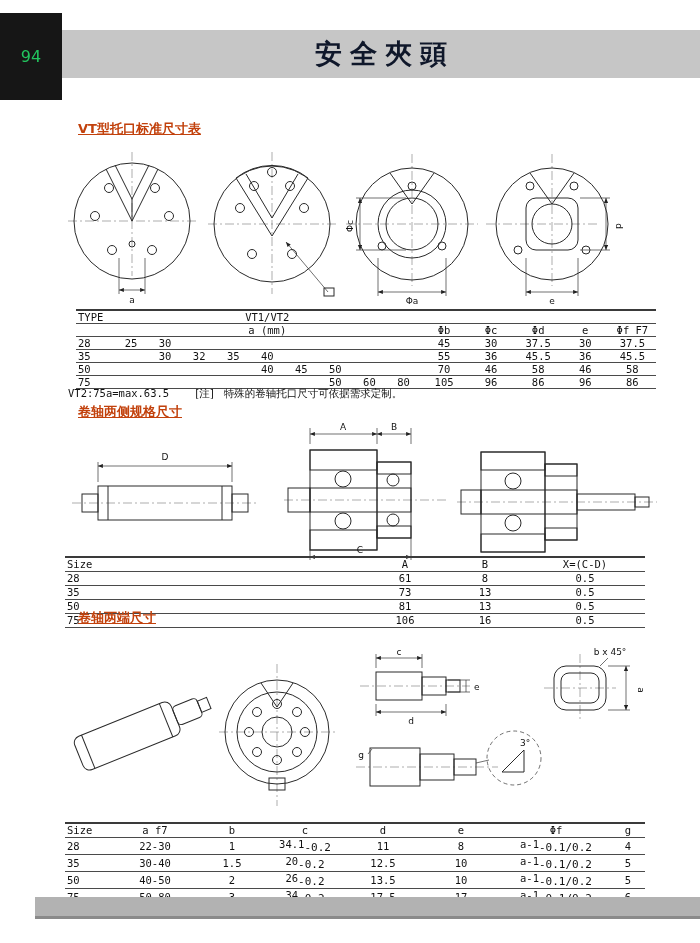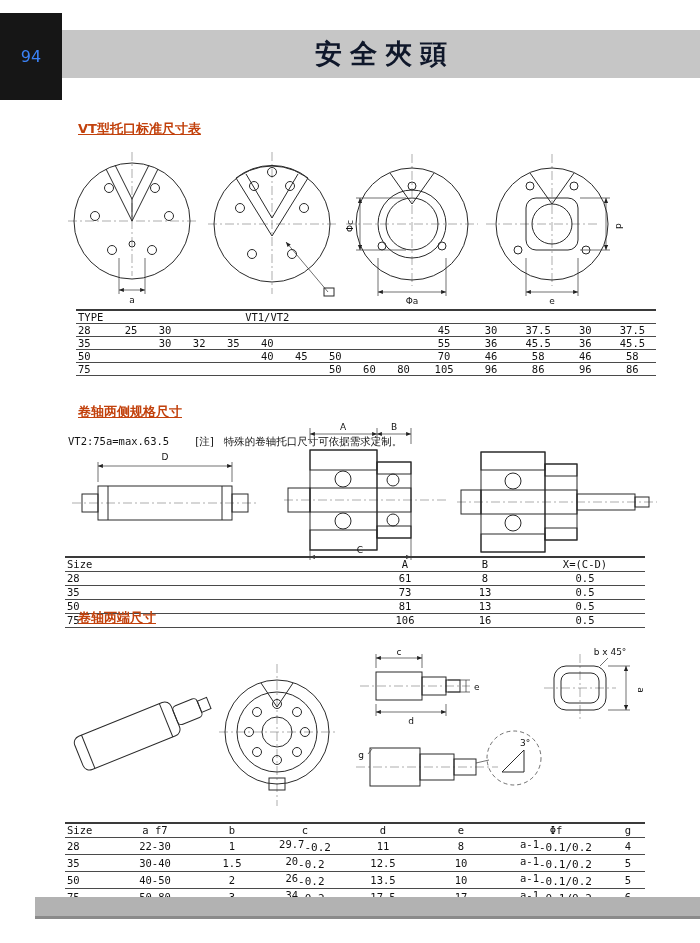--- a/index.html
+++ b/index.html
@@ -1,39 +1,39 @@
 <!DOCTYPE html>
 <html><head>
 <meta charset="utf-8">
 <style>
   * { margin:0; padding:0; box-sizing:border-box; }
   html,body { background:#ececec; font-family:"DejaVu Sans", sans-serif; color:#111; }
   .page { position:relative; width:700px; height:943px; background:#ffffff; margin:0 auto; overflow:hidden; }
   .abs { position:absolute; }
 
   
-  .pagenum-box { left:0; top:13px; width:62px; height:87px; background:#161616; color:#3b82f6;
+  .pagenum-box { left:0; top:13px; width:62px; height:87px; background:#161616; color:#22c55e;
                  display:flex; align-items:center; justify-content:center; font-size:16px; }
   .title-bar { left:62px; top:30px; width:638px; height:48px; background:#c6c6c6;
                display:flex; align-items:center; justify-content:center; }
   .title-bar h1 { font-size:27px; font-weight:bold; letter-spacing:8px; padding-left:8px; color:#0f172a; }
 
   .sec-heading { font-size:13px; font-weight:600; color:#c2410c;text-decoration:underline; }
 
   
   table { border-collapse:collapse; table-layout:fixed; font-family:"DejaVu Sans Mono", monospace;
           font-size:10.5px; color:#111; border-top:2px solid #3a3a3a; }
   td { border-bottom:1px solid #4a4a4a; padding:0 2px; height:12px; line-height:12px;
        text-align:center; white-space:nowrap; overflow:visible; }
   .t2 td, .t3 td { height:13px; line-height:13px; }
   .al { text-align:left; }
   .tol { font-size:11px; letter-spacing:0; }
   .c-type{width:38px} .c-a{width:34px} .c-dim{width:47px}
 
-  .note-line { font-size:10.5px;margin-top:48px; }
+  .note-line { font-size:10.5px; }
   .note-line .mono { font-family:"DejaVu Sans Mono", monospace; }
   .note-line .tag { margin-left:26px; }
   .note-line .cjk { margin-left:10px; }
 
   
   .figs { display:flex; }
   svg { overflow:visible; display:block; }
   .ln  { fill:none; stroke:#2a2a2a; stroke-width:1; }
   .cl  { stroke:#777; stroke-width:0.6; stroke-dasharray:9 3 2 3; fill:none; }
   .dim { stroke:#333; stroke-width:0.7; fill:none; }
@@ -156,20 +156,29 @@
     <colgroup>
         <col class="c-type">
         <col class="c-a" span="9">
         <col class="c-dim" span="5">
       </colgroup>
     <tbody>
         <tr>
       <td class="al">TYPE</td>
       <td colspan="9">VT1/VT2</td>
       <td colspan="5"></td>
+    </tr>
+    <tr>
+      <td></td>
+      <td colspan="9">a (mm)</td>
+      <td>Φb</td>
+      <td>Φc</td>
+      <td>Φd</td>
+      <td>e</td>
+      <td>Φf F7</td>
     </tr>
     <tr>
       <td class="al">28</td>
       <td>25</td>
           <td>30</td>
           <td></td>
           <td></td>
           <td></td>
           <td></td>
           <td></td>
@@ -442,21 +451,21 @@
       <td>c</td>
       <td>d</td>
       <td>e</td>
       <td>Φf</td>
       <td>g</td>
     </tr>
     <tr>
       <td class="al">28</td>
       <td>22-30</td>
       <td>1</td>
-      <td><span>29.7</span><sub class="tol">-0.2</sub></td>
+      <td><span>34.1</span><sub class="tol">-0.2</sub></td>
       <td>11</td>
       <td>8</td>
       <td><span>a-1</span><sub class="tol">-0.1/0.2</sub></td>
       <td>4</td>
     </tr>
     <tr>
       <td class="al">35</td>
       <td>30-40</td>
       <td>1.5</td>
       <td><span>20</span><sub class="tol">-0.2</sub></td>

